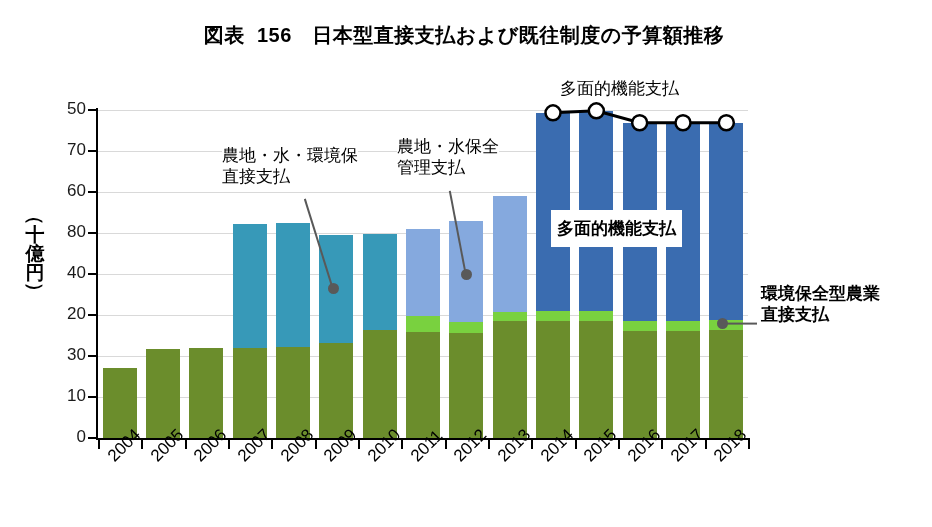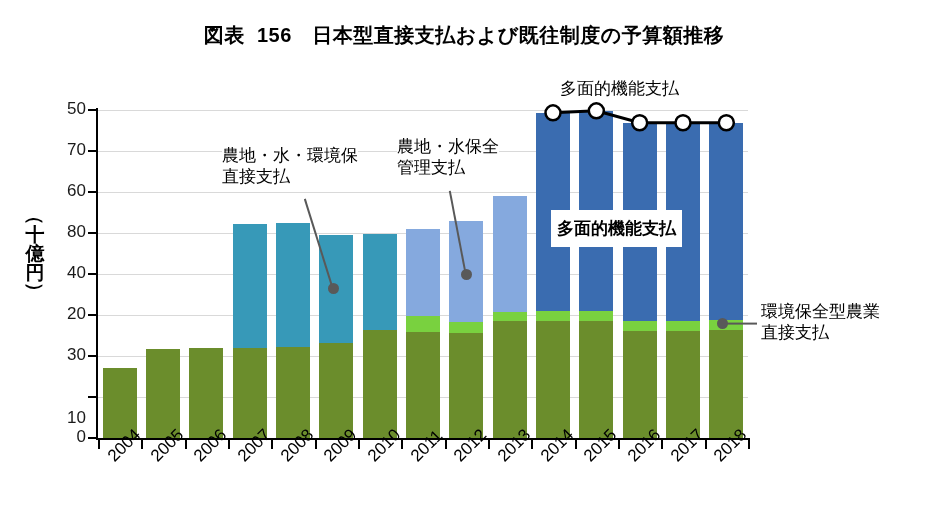--- a/index.html
+++ b/index.html
@@ -82,21 +82,21 @@
   <div class="axis-x"></div>
 
   <div class="ylabels" id="ytick-holder">
       <div class="ylabel-val" style="top: 99px;">50</div>
       <div class="ylabel-val" style="top: 140px;">70</div>
       <div class="ylabel-val" style="top: 181px;">60</div>
       <div class="ylabel-val" style="top: 222px;">80</div>
       <div class="ylabel-val" style="top: 263px;">40</div>
       <div class="ylabel-val" style="top: 304px;">20</div>
       <div class="ylabel-val" style="top: 345px;">30</div>
-      <div class="ylabel-val" style="top: 408px;">10</div>
+      <div class="ylabel-val" style="top: 386px;">10</div>
       <div class="ylabel-val" style="top: 427px;">0</div>
     </div>
   <div id="ytick-marks">
       <div class="tick-y" style="top: 109px;"></div>
       <div class="tick-y" style="top: 150px;"></div>
       <div class="tick-y" style="top: 191px;"></div>
       <div class="tick-y" style="top: 232px;"></div>
       <div class="tick-y" style="top: 273px;"></div>
       <div class="tick-y" style="top: 314px;"></div>
       <div class="tick-y" style="top: 355px;"></div>
@@ -233,18 +233,18 @@
   <div class="anno anno-plain" style="left:397px;top:136px;">農地・水保全
 管理支払</div>
   <div class="leader" id="leader2" style="left: 450px; top: 190px; width: 85.5102px; transform: rotate(79.2157deg);"></div>
   <div class="dot" id="dot2" style="left: 460.5px; top: 268.5px;"></div>
 
   <div class="anno anno-plain" style="left:560px;top:78px;">多面的機能支払</div>
 
   <div class="anno anno-boxed" style="left:551px;top:210px;">多面的機能支払</div>
 
 
-  <div class="anno anno-plain" style="left:761px;top:301px;">環境保全型農業
+  <div class="anno anno-plain" style="left:761px;top:283px;font-weight:bold;">環境保全型農業
 直接支払</div>
   <div class="leader" id="leader3" style="left: 757px; top: 323px; width: 35px; transform: rotate(180deg);"></div>
   <div class="dot" id="dot3" style="left: 716.5px; top: 317.5px;"></div>
 
 </div>
 
 </body></html>

